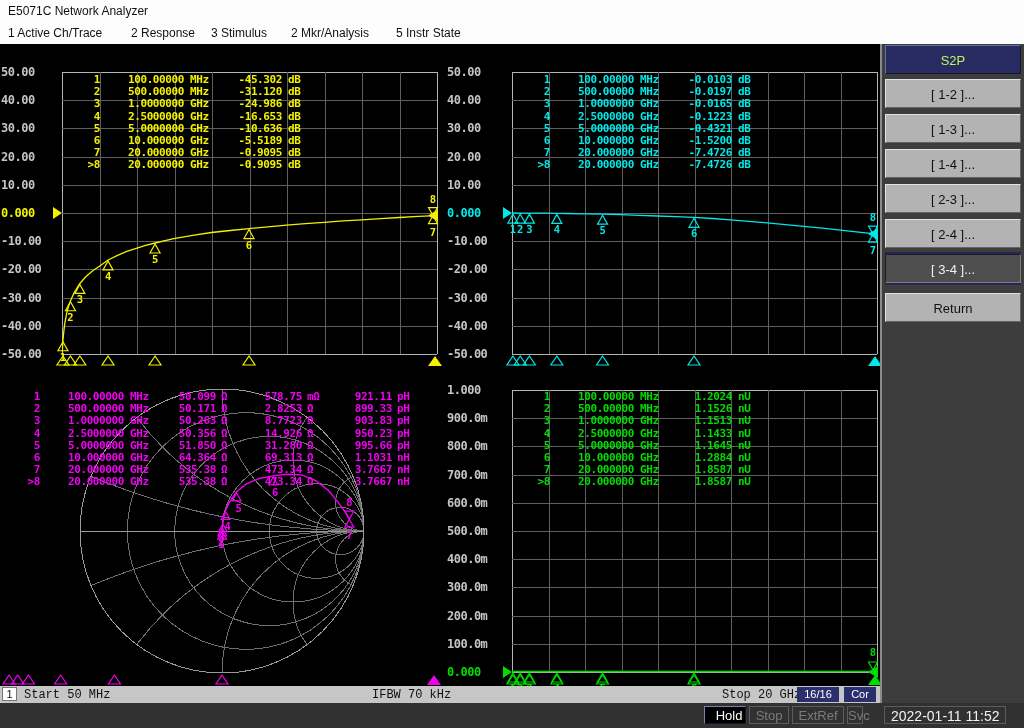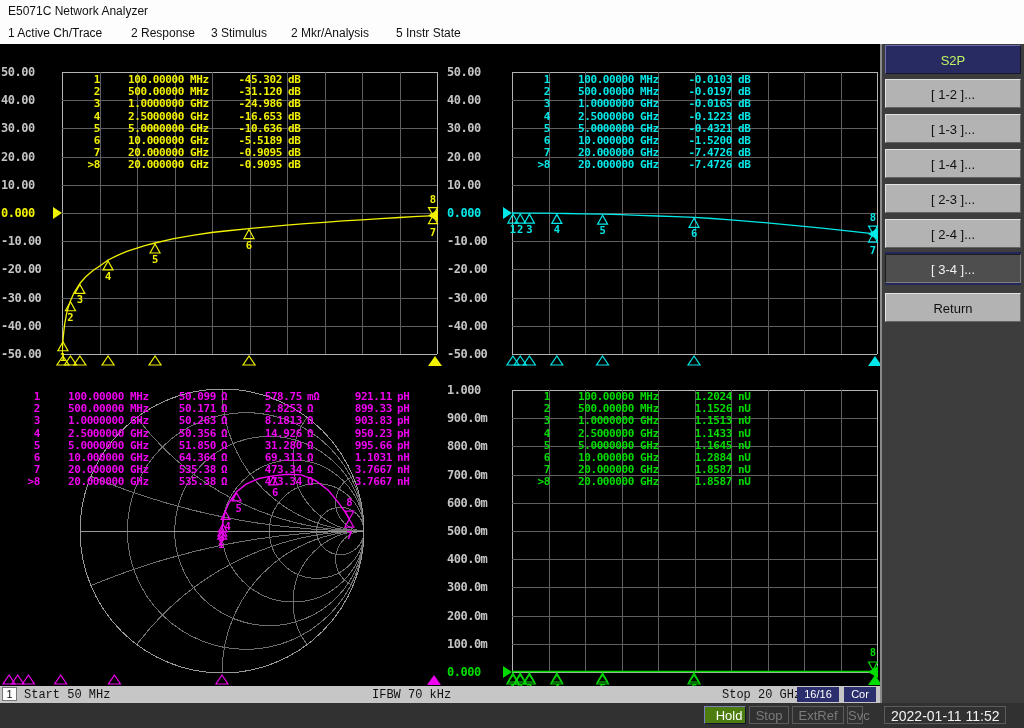--- a/index.html
+++ b/index.html
@@ -47,21 +47,21 @@
        font-family:"Liberation Sans",sans-serif;font-size:12px;color:#111;}
   .statusbar .chbox{position:absolute;left:2px;top:1px;width:15px;height:14px;background:#fff;
        border:1px solid #777;box-sizing:border-box;text-align:center;font-size:11px;line-height:12px;}
   .statusbar .st{position:absolute;top:2px;white-space:pre;font-family:Liberation Mono, monospace;}
   .sbadge{position:absolute;top:1px;height:15px;line-height:15px;text-align:center;
        background:#2b2f6e;color:#fff;font-size:11px;}
   .bottombar{position:absolute;left:0;top:703px;width:1024px;height:25px;background:#313131;
        font-family:"Liberation Sans",sans-serif;}
   .bb{position:absolute;top:3px;height:18px;line-height:18px;text-align:center;font-size:13px;
        border:1px solid #5c5c5c;box-sizing:border-box;color:#7b7b7b;}
-  .bb.on{background:#4d7c0f;color:#fff;border-color:#7a7ebc #14162e #14162e #7a7ebc;padding-left:8px;}
+  .bb.on{background:#000000;color:#fff;border-color:#7a7ebc #14162e #14162e #7a7ebc;padding-left:8px;}
   .bb.date{border:1px solid #5c5c5c;color:#f2f2f2;font-size:14px;padding:0 6px;}
 </style>
 </head>
 <body>
 
 <div id="app">
 
   <div class="titlebar">
     <span class="wt">E5071C Network Analyzer</span>
   </div>
@@ -360,21 +360,21 @@
         <div class="mrow"><span class="c num">3</span><span class="c freq">1.0000000</span><span class="c funit">GHz</span><span class="c val">-0.0165</span><span class="c vunit">dB</span></div>
         <div class="mrow"><span class="c num">4</span><span class="c freq">2.5000000</span><span class="c funit">GHz</span><span class="c val">-0.1223</span><span class="c vunit">dB</span></div>
         <div class="mrow"><span class="c num">5</span><span class="c freq">5.0000000</span><span class="c funit">GHz</span><span class="c val">-0.4321</span><span class="c vunit">dB</span></div>
         <div class="mrow"><span class="c num">6</span><span class="c freq">10.000000</span><span class="c funit">GHz</span><span class="c val">-1.5200</span><span class="c vunit">dB</span></div>
         <div class="mrow"><span class="c num">7</span><span class="c freq">20.000000</span><span class="c funit">GHz</span><span class="c val">-7.4726</span><span class="c vunit">dB</span></div>
         <div class="mrow"><span class="c num">&gt;8</span><span class="c freq">20.000000</span><span class="c funit">GHz</span><span class="c val">-7.4726</span><span class="c vunit">dB</span></div>
       </div>
       <div class="mtable" style="left:16px;top:347px;color:#f000f0;">
         <div class="mrow"><span class="c num">1</span><span class="c freq">100.00000</span><span class="c funit">MHz</span><span class="c rv">50.099</span><span class="c ru">Ω</span><span class="c xv">578.75</span><span class="c xu">mΩ</span><span class="c lv">921.11</span><span class="c lu">pH</span></div>
         <div class="mrow"><span class="c num">2</span><span class="c freq">500.00000</span><span class="c funit">MHz</span><span class="c rv">50.171</span><span class="c ru">Ω</span><span class="c xv">2.8253</span><span class="c xu">Ω</span><span class="c lv">899.33</span><span class="c lu">pH</span></div>
-        <div class="mrow"><span class="c num">3</span><span class="c freq">1.0000000</span><span class="c funit">GHz</span><span class="c rv">50.263</span><span class="c ru">Ω</span><span class="c xv">8.1813</span><span class="c xu">Ω</span><span class="c lv">903.83</span><span class="c lu">pH</span></div>
+        <div class="mrow"><span class="c num">3</span><span class="c freq">1.0000000</span><span class="c funit">GHz</span><span class="c rv">50.263</span><span class="c ru">Ω</span><span class="c xv">8.7723</span><span class="c xu">Ω</span><span class="c lv">903.83</span><span class="c lu">pH</span></div>
         <div class="mrow"><span class="c num">4</span><span class="c freq">2.5000000</span><span class="c funit">GHz</span><span class="c rv">50.356</span><span class="c ru">Ω</span><span class="c xv">14.926</span><span class="c xu">Ω</span><span class="c lv">950.23</span><span class="c lu">pH</span></div>
         <div class="mrow"><span class="c num">5</span><span class="c freq">5.0000000</span><span class="c funit">GHz</span><span class="c rv">51.850</span><span class="c ru">Ω</span><span class="c xv">31.280</span><span class="c xu">Ω</span><span class="c lv">995.66</span><span class="c lu">pH</span></div>
         <div class="mrow"><span class="c num">6</span><span class="c freq">10.000000</span><span class="c funit">GHz</span><span class="c rv">64.364</span><span class="c ru">Ω</span><span class="c xv">69.313</span><span class="c xu">Ω</span><span class="c lv">1.1031</span><span class="c lu">nH</span></div>
         <div class="mrow"><span class="c num">7</span><span class="c freq">20.000000</span><span class="c funit">GHz</span><span class="c rv">535.38</span><span class="c ru">Ω</span><span class="c xv">473.34</span><span class="c xu">Ω</span><span class="c lv">3.7667</span><span class="c lu">nH</span></div>
         <div class="mrow"><span class="c num">&gt;8</span><span class="c freq">20.000000</span><span class="c funit">GHz</span><span class="c rv">535.38</span><span class="c ru">Ω</span><span class="c xv">473.34</span><span class="c xu">Ω</span><span class="c lv">3.7667</span><span class="c lu">nH</span></div>
       </div>
       <div class="mtable" style="left:526px;top:347px;color:#00dc00;">
         <div class="mrow"><span class="c num">1</span><span class="c freq">100.00000</span><span class="c funit">MHz</span><span class="c val">1.2024</span><span class="c vunit">nU</span></div>
         <div class="mrow"><span class="c num">2</span><span class="c freq">500.00000</span><span class="c funit">MHz</span><span class="c val">1.1526</span><span class="c vunit">nU</span></div>
         <div class="mrow"><span class="c num">3</span><span class="c freq">1.0000000</span><span class="c funit">GHz</span><span class="c val">1.1513</span><span class="c vunit">nU</span></div>

